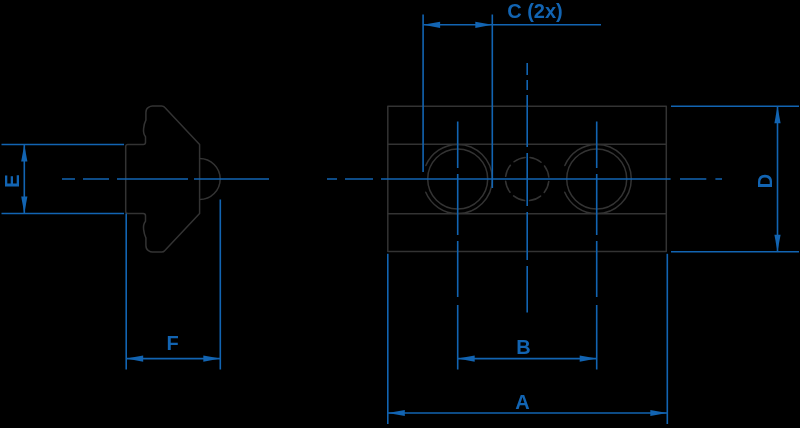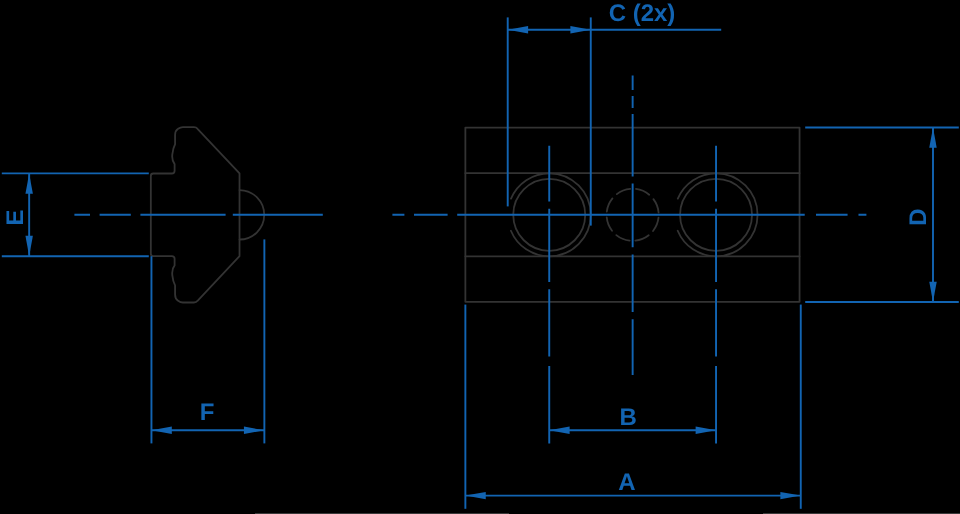--- a/index.html
+++ b/index.html
@@ -1,16 +1,16 @@
 <!DOCTYPE html>
 <html><head>
 <meta charset="utf-8">
 <style>
   html,body{margin:0;padding:0;background:#000;}
-  #stage{position:relative;width:800px;height:428px;background:#e5e5e5;overflow:hidden;}
+  #stage{position:relative;width:800px;height:428px;background:#c2410c;overflow:hidden;}
   svg{display:block;}
   text{font-family:"Liberation Sans",sans-serif;font-weight:bold;fill:#1264b2;}
 </style>
 </head>
 <body>
 <div id="stage">
 <svg width="800" height="428" viewBox="0 0 800 428">
   <rect x="0" y="0" width="800" height="428" fill="#000000"></rect>
 
   <g stroke="#333333" stroke-width="1.5" fill="none" stroke-linejoin="round" stroke-linecap="round">

